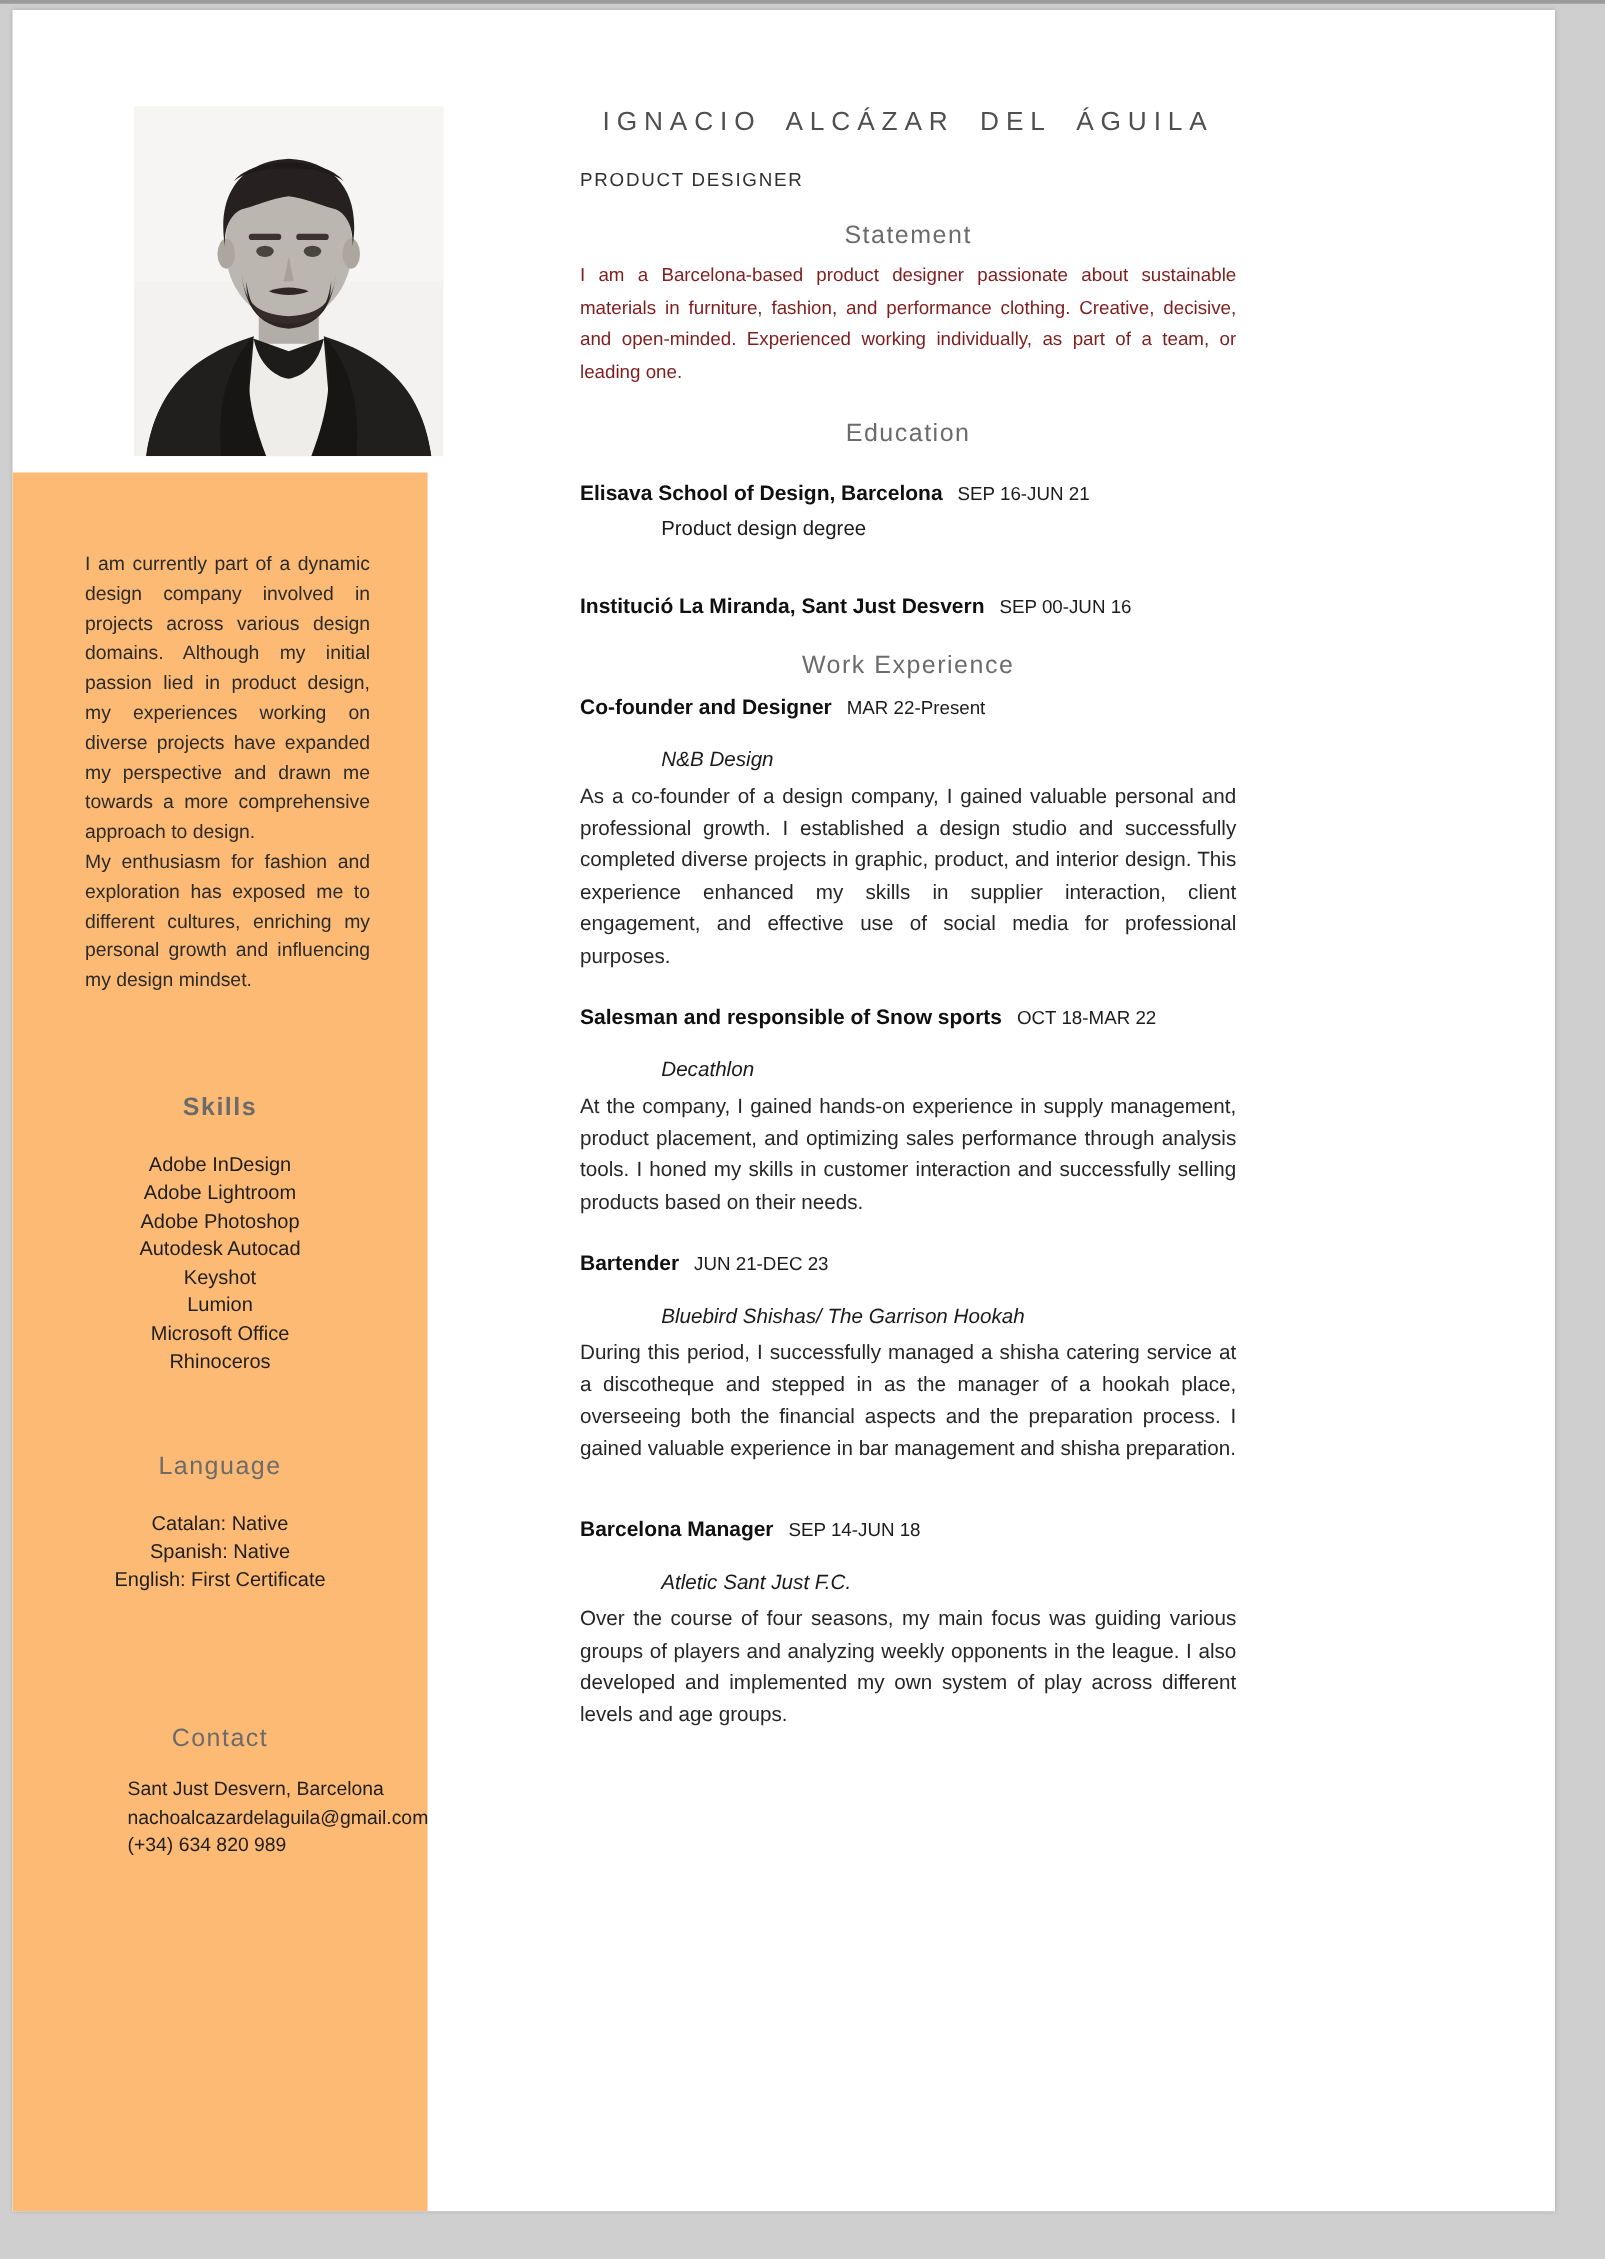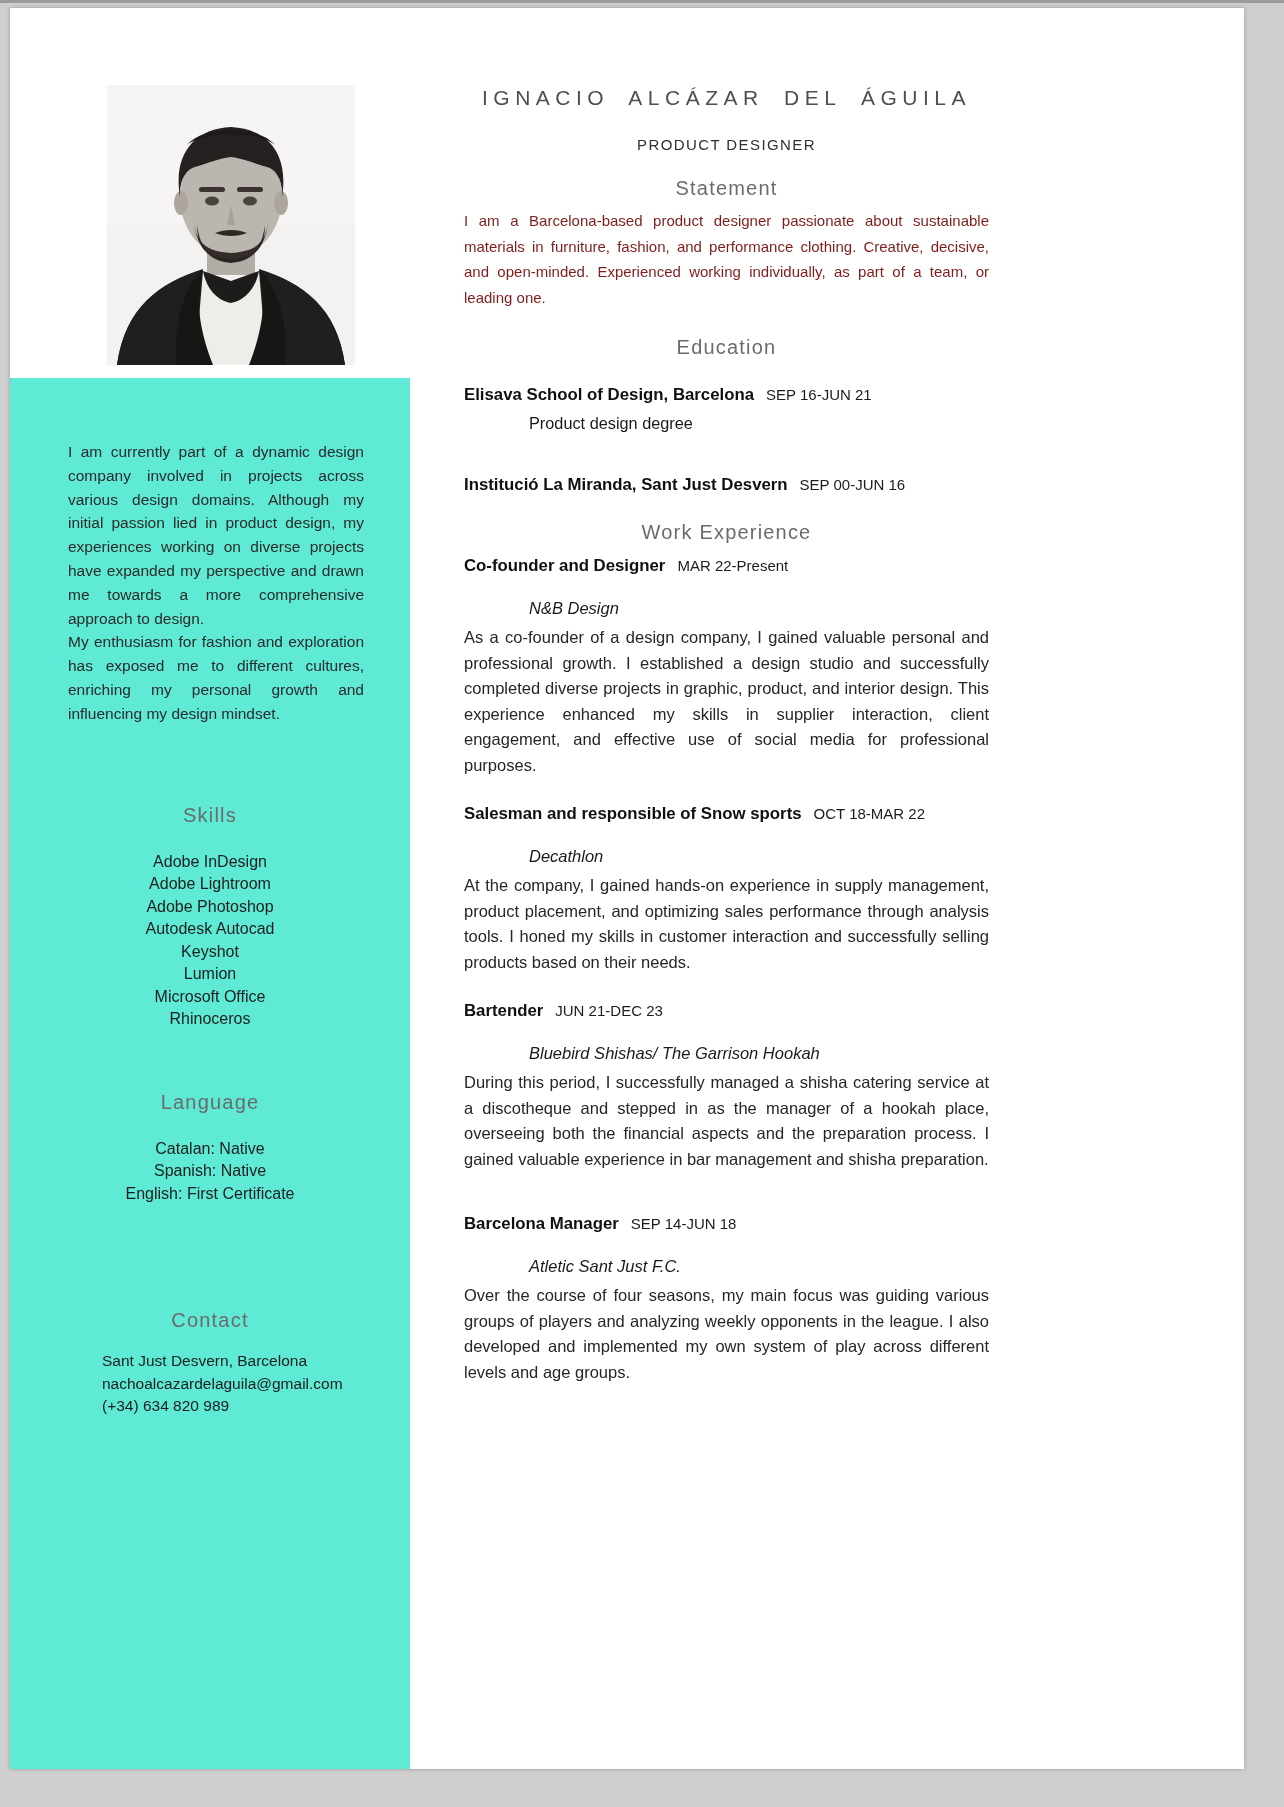--- a/index.html
+++ b/index.html
@@ -27,41 +27,41 @@
   
   .photo-wrap {
     position: absolute;
     left: 97px; top: 77px;
     width: 248px; height: 280px;
     overflow: hidden;
   }
   .sidebar {
     position: absolute;
     left: 0; top: 370px;
-    width: 400px;
+    width: 332px;
     height: 1391px;
-    background: #5eead4;
+    background: #fdba74;
     box-sizing: border-box;
     padding-top: 62px;
     color: #2b2b2b;
   }
   .sidebar .about {
     padding: 0 46px 0 58px;
     font-size: 15.5px;
     line-height: 23.8px;
     text-align: justify;
   }
   .side-heading {
     font-size: 20px;
     color: #6b6b6b;
     letter-spacing: 1.2px;
     text-align: center;
     font-weight: 400;
   }
-  .side-heading.skills   { margin-top: 78px; }
+  .side-heading.skills   { margin-top: 78px; font-weight: bold; }
   .side-heading.language { margin-top: 60px; }
   .side-heading.contact  { margin-top: 104px; }
   .side-list {
     margin-top: 24px;
     text-align: center;
     font-size: 16px;
     line-height: 22.5px;
     color: #1e1e1e;
   }
   .contact-lines {
@@ -81,21 +81,20 @@
   .name {
     text-align: center;
     font-size: 21px;
     letter-spacing: 5.5px;
     word-spacing: 9px;
     color: #4f4f4f;
     white-space: nowrap;
   }
   .job-title {
     margin-top: 26px;
-    text-align: center;
     font-size: 15px;
     letter-spacing: 1.4px;
     color: #2f2f2f;
   }
   .section-heading {
     margin-top: 26px;
     text-align: center;
     font-size: 20px;
     letter-spacing: 1.2px;
     color: #6b6b6b;

